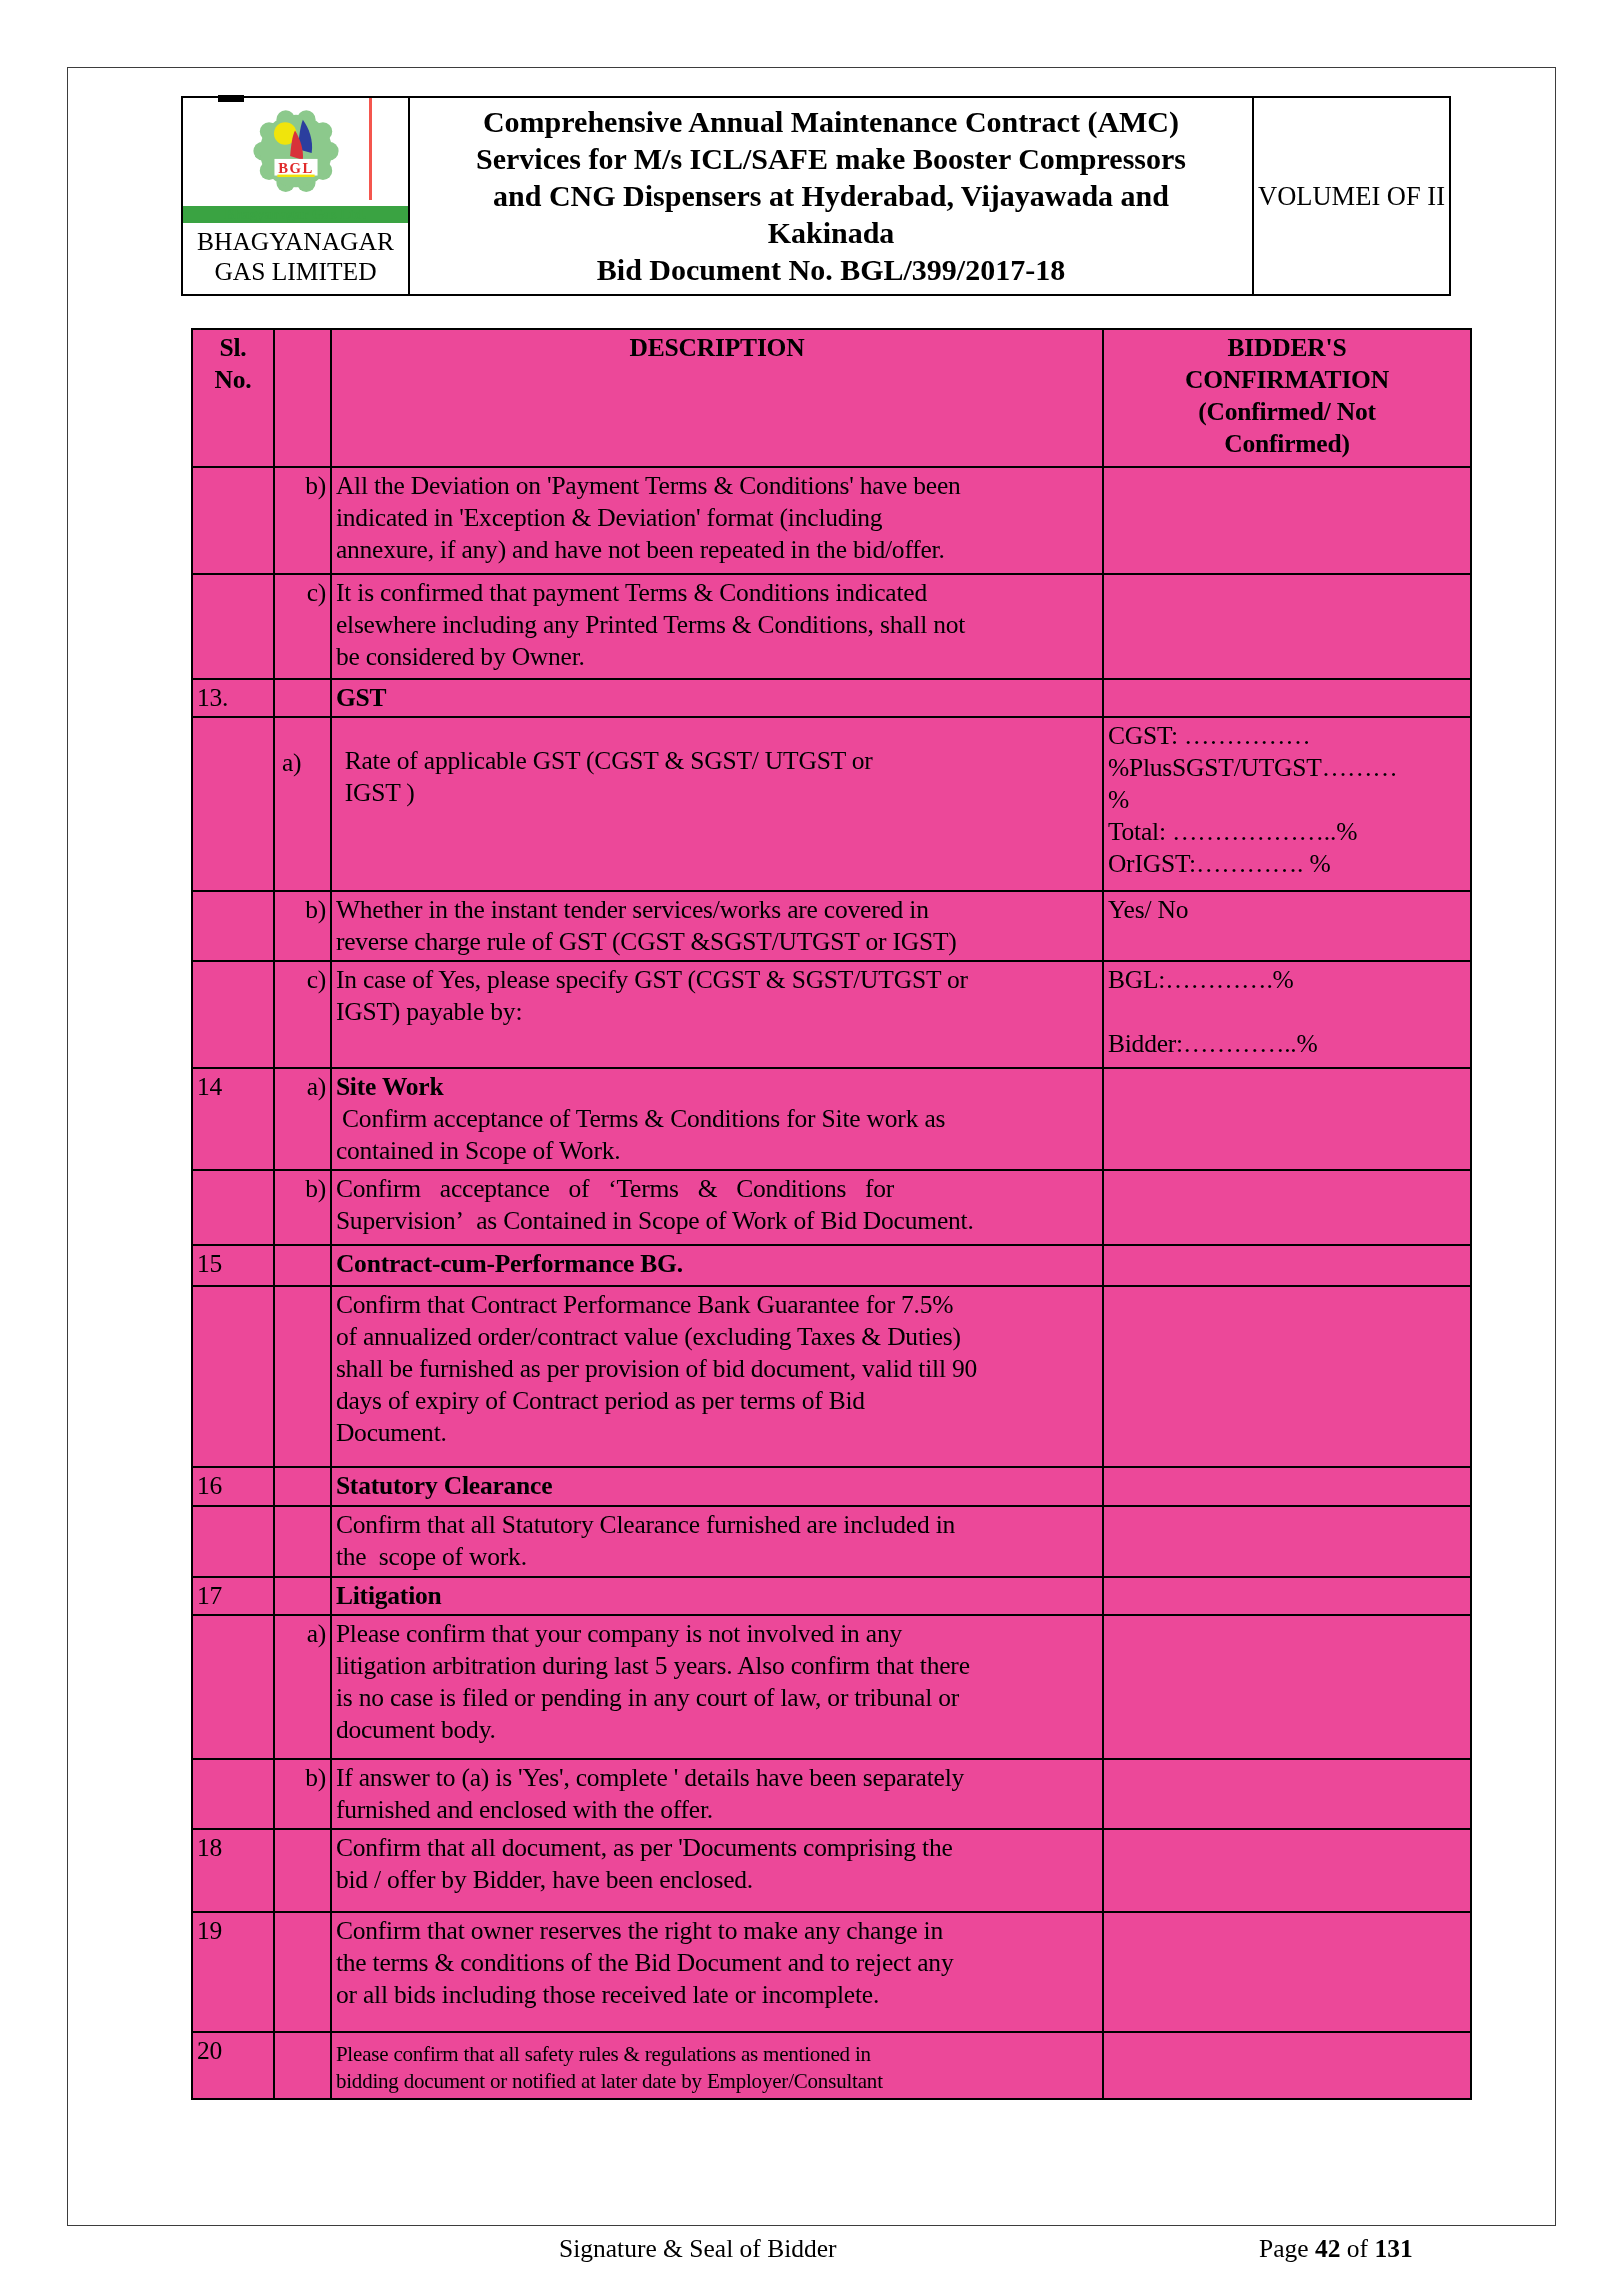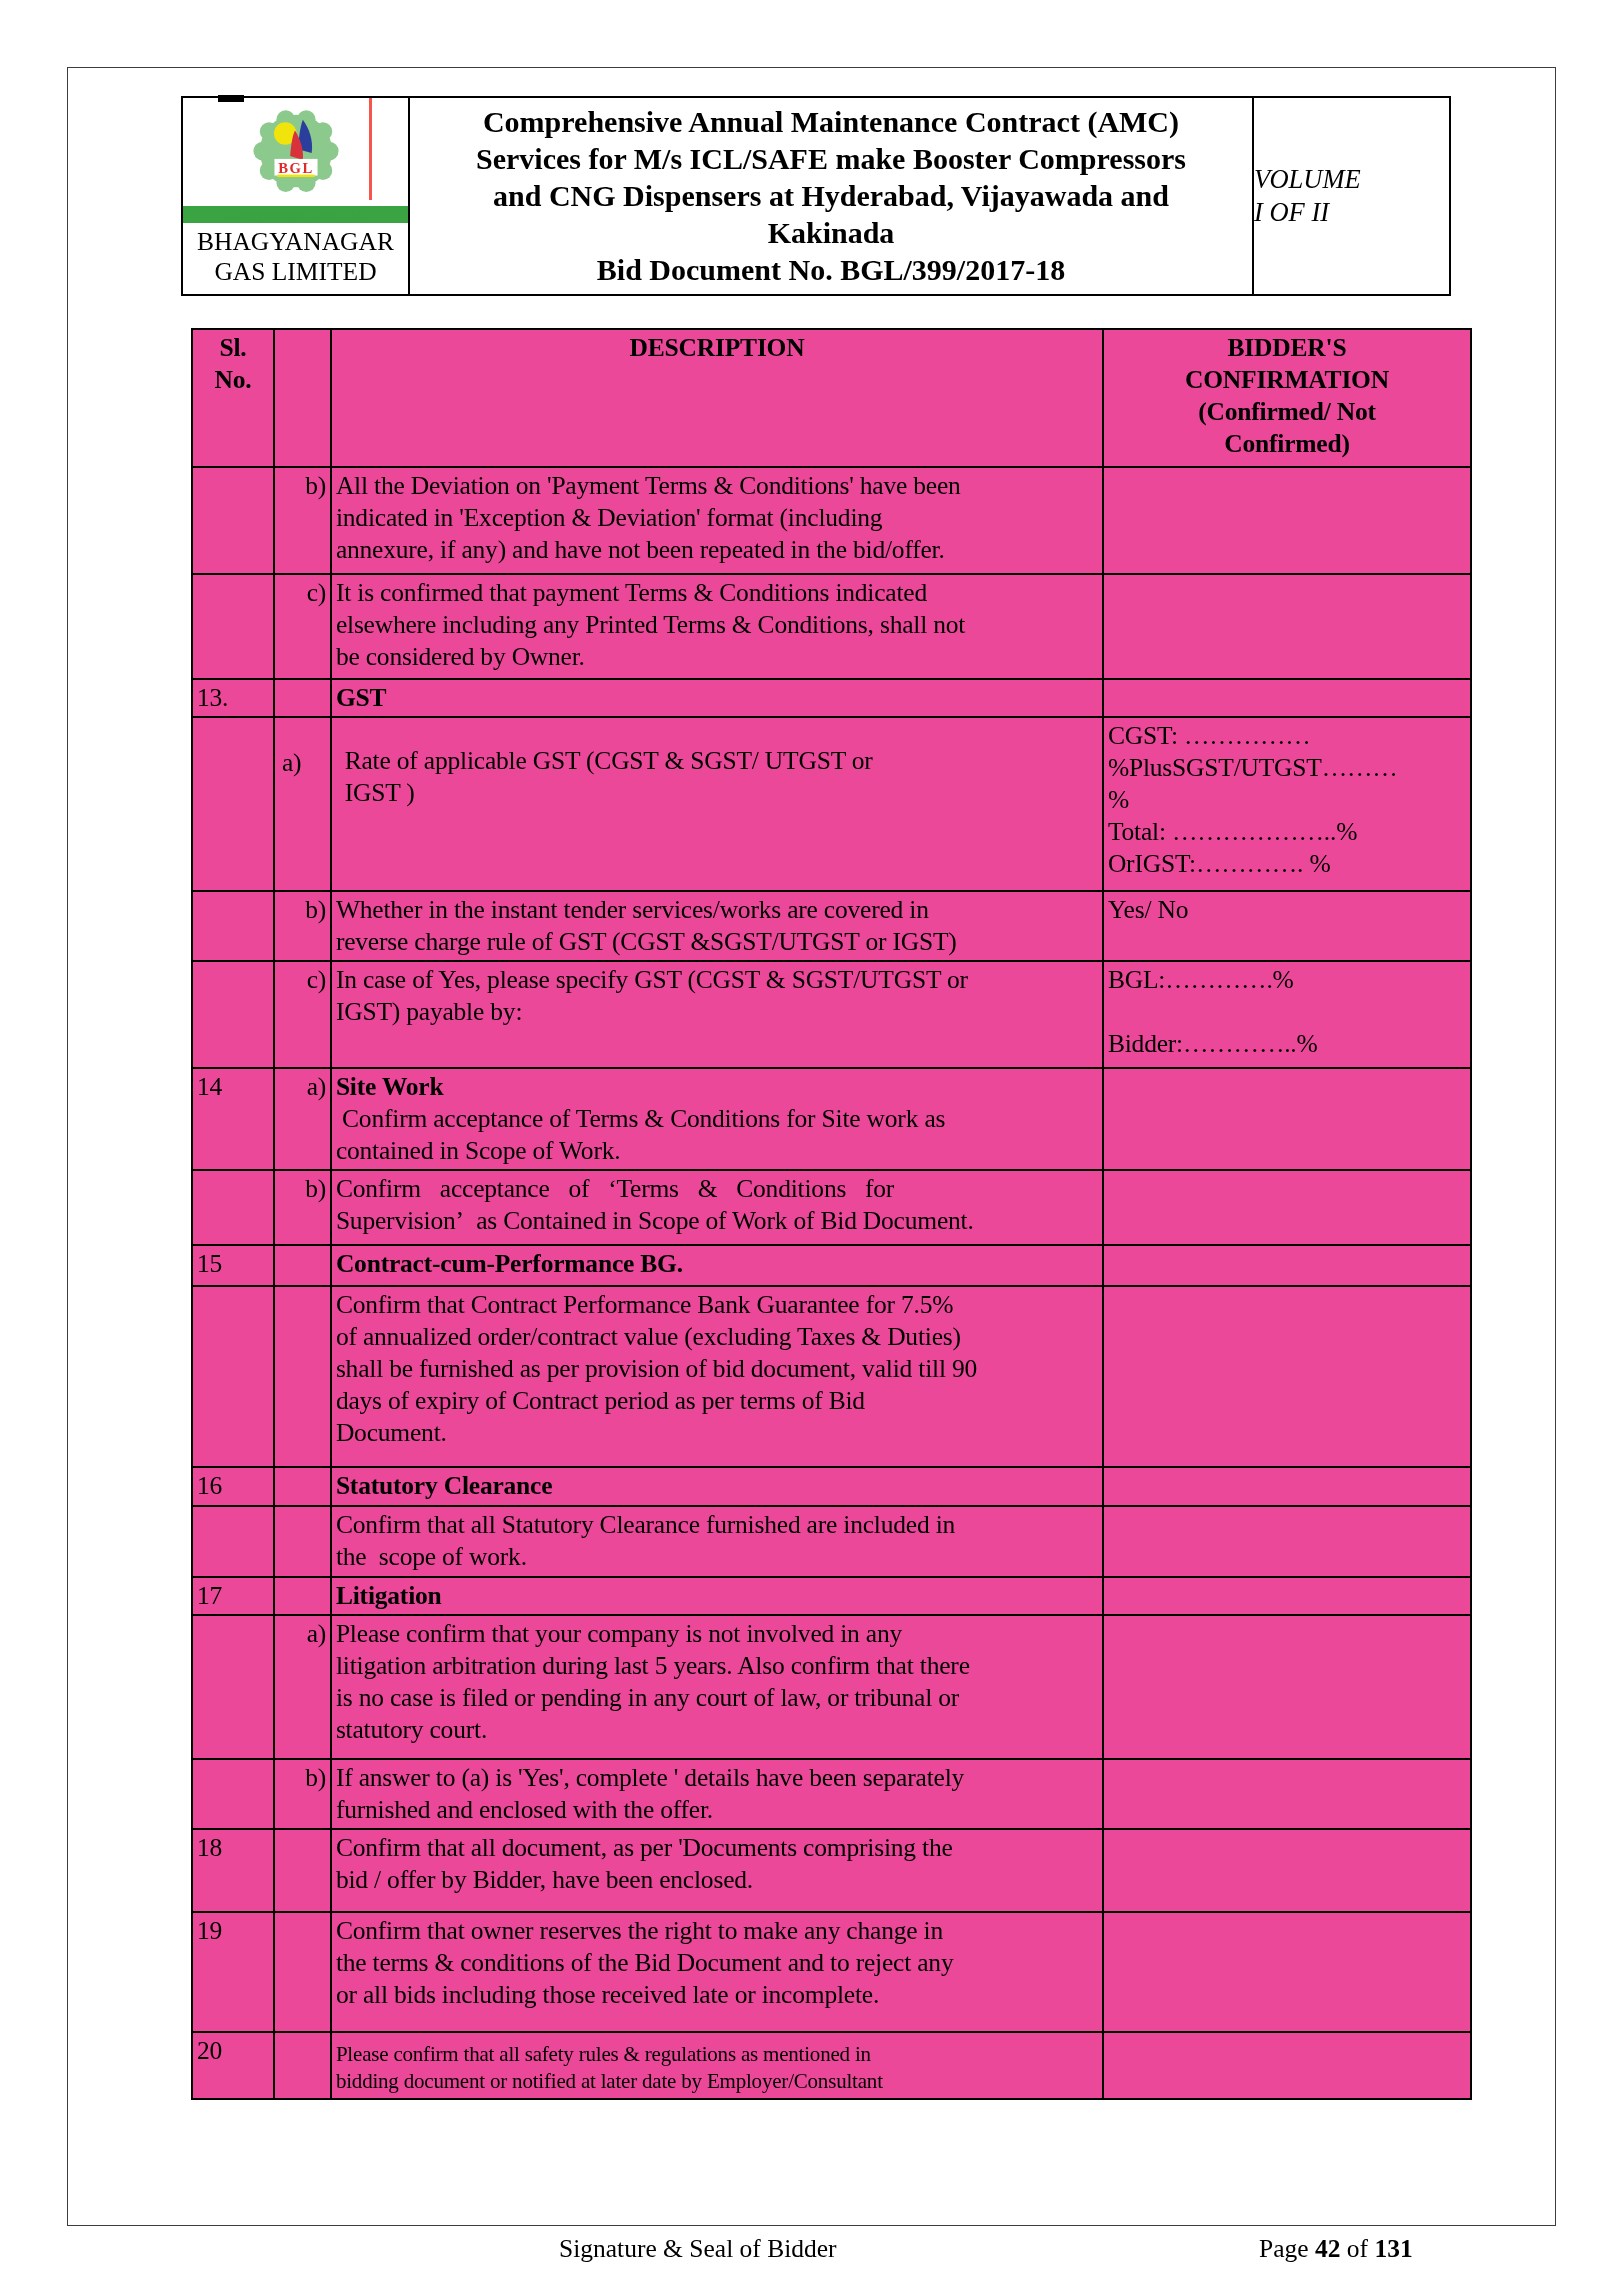--- a/index.html
+++ b/index.html
@@ -11,21 +11,21 @@
 
   
   .header-box { position:absolute; left:181px; top:96px; width:1270px; height:200px; border:2.9px solid #000; display:flex; background:#fff; }
   .logo-cell { width:227px; border-right:2.9px solid #000; position:relative; text-align:center; padding-top:10px; }
   .logo-svg { width:98px; height:94px; display:inline-block; }
   .logo-caption { font-size:14.7px; font-weight:bold; line-height:16.7px; }
   .company-name { font-size:25.5px; line-height:30px; margin-top:3.9px; }
   .red-line { position:absolute; left:186px; top:0; width:2.9px; height:102px; }
   .scan-mark { position:absolute; left:35px; top:-2.9px; width:25.5px; height:6.9px; }
   .title-cell { width:844px; border-right:2.9px solid #000; text-align:center; font-weight:bold; font-size:30px; line-height:37px; padding-top:4.9px; }
-  .volume-cell { flex:1; display:flex; flex-direction:column; justify-content:center; align-items:flex-start; font-size:26.5px; line-height:33px;font-style:italic; }
+  .volume-cell { flex:1; display:flex; flex-direction:row; justify-content:center; align-items:center; font-size:26.5px; line-height:33px; }
 
   
   .main-table { position:absolute; left:191px; top:328px; width:1279px; border-collapse:collapse; table-layout:fixed; border:2.9px solid #000; background:#ec4899; }
   .main-table th, .main-table td { border:2px solid #000; vertical-align:top; font-size:25.5px; line-height:32px; padding:2px 3.9px; letter-spacing:-0.2px; }
   .main-table thead th { border-bottom-width:2.9px; font-weight:bold; }
   .head-row { height:138px; }
   .th-sl, .th-desc, .th-conf { text-align:center; }
   tr.thick-top td { border-top-width:2.9px; }
   .c-sl { }
   .c-letter { text-align:right; padding-right:2px; }
@@ -249,21 +249,21 @@
           </td>
           <td class="c-conf"></td>
         </tr>
         <tr style="height: 144px;">
           <td class="c-sl"></td>
           <td class="c-letter">a)</td>
           <td class="c-desc">
             <div>Please confirm that your company is not involved in any</div>
             <div>litigation arbitration during last 5 years. Also confirm that there</div>
             <div>is no case is filed or pending in any court of law, or tribunal or</div>
-            <div>statutory court.</div>
+            <div>document body.</div>
           </td>
           <td class="c-conf"></td>
         </tr>
         <tr style="height: 67px;">
           <td class="c-sl"></td>
           <td class="c-letter">b)</td>
           <td class="c-desc">
             <div>If answer to (a) is 'Yes', complete ' details have been separately</div>
             <div>furnished and enclosed with the offer.</div>
           </td>

